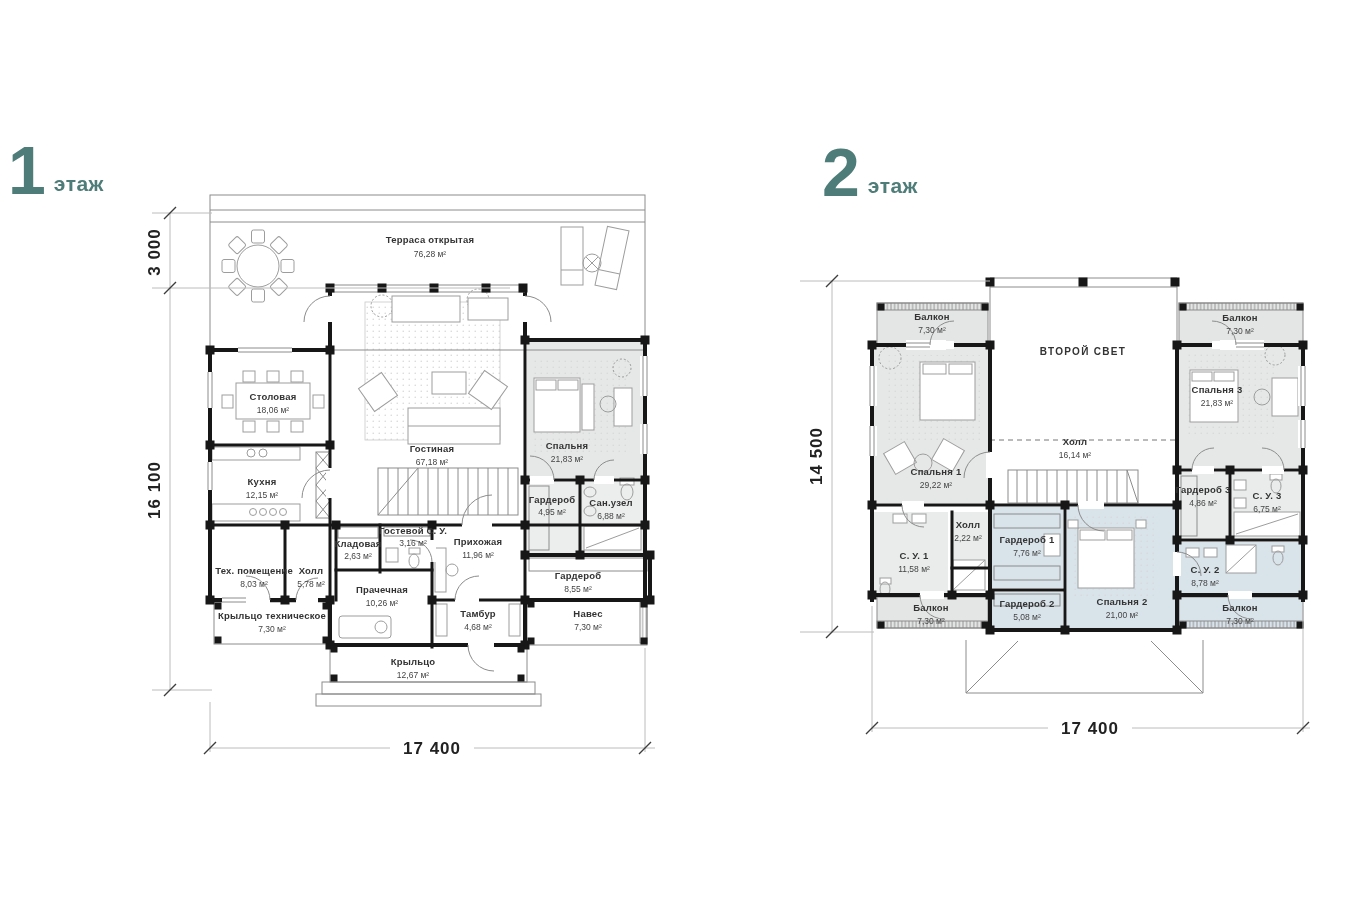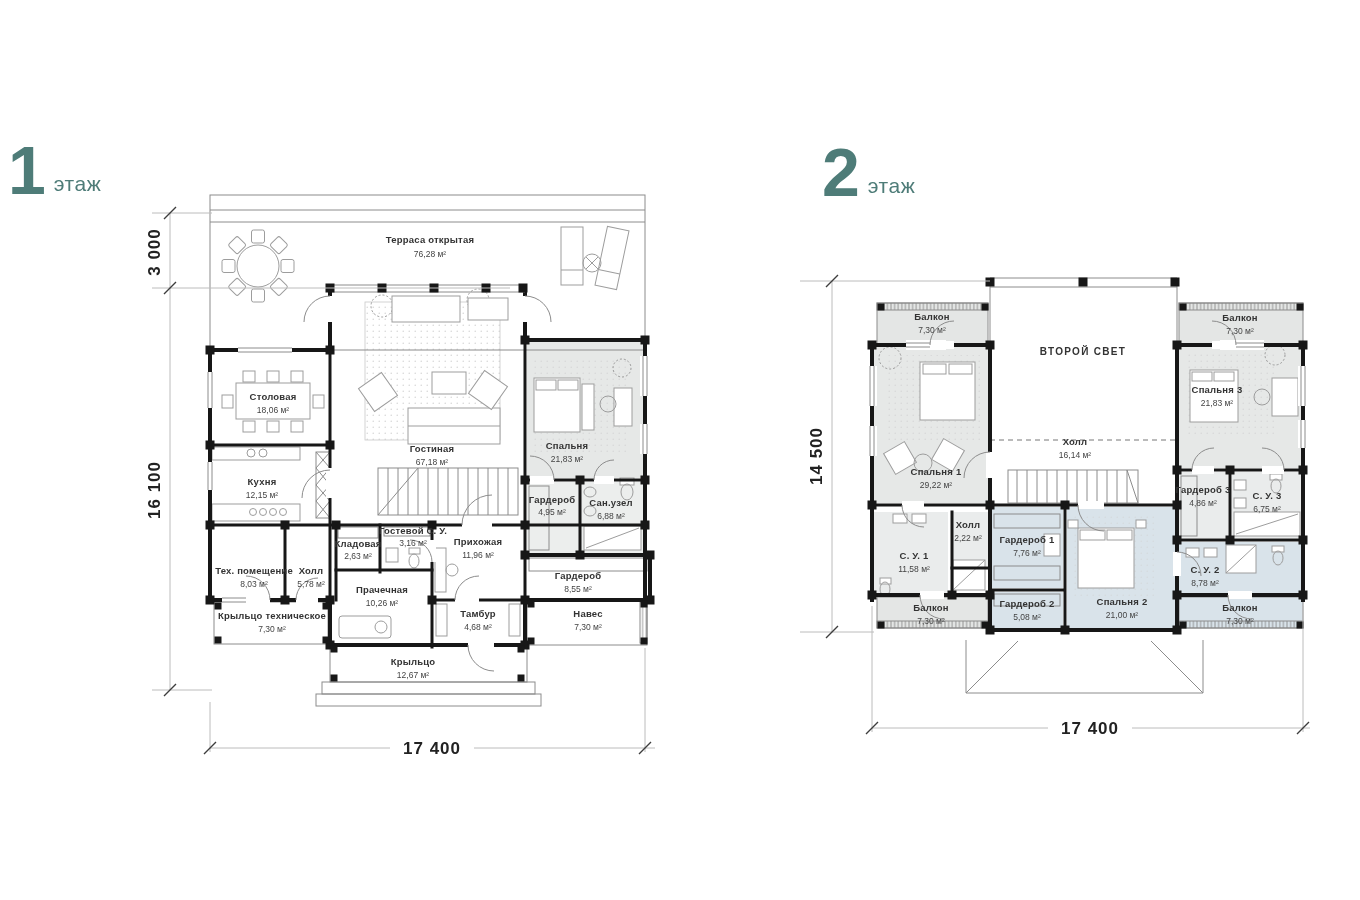--- a/index.html
+++ b/index.html
@@ -1,20 +1,20 @@
 <!DOCTYPE html>
 <html><head>
 <meta charset="utf-8">
 <style>
   html,body{margin:0;padding:0;background:#ffffff;}
   body{width:1360px;height:900px;overflow:hidden;font-family:"Liberation Sans",sans-serif;}
   .stage{position:relative;width:1360px;height:900px;background:#ffffff;}
   .floor-title{position:absolute;display:flex;align-items:flex-end;color:#4e7c78;}
   .floor-title .num{font-size:68px;font-weight:600;line-height:0.82;letter-spacing:-2px;}
-  .floor-title .word{font-size:21px;font-weight:400;margin-left:10px;padding-bottom:3px;letter-spacing:0.5px;}
+  .floor-title .word{font-size:21px;font-weight:700;margin-left:10px;padding-bottom:3px;letter-spacing:0.5px;}
   svg{position:absolute;left:0;top:0;}
   svg text{font-family:"Liberation Sans",sans-serif;}
   .rn{font-size:9.5px;font-weight:700;fill:#333333;text-anchor:middle;letter-spacing:0.2px;}
   .ra{font-size:8.5px;font-weight:500;fill:#444444;text-anchor:middle;}
   .rnU{font-size:10px;font-weight:700;fill:#333333;text-anchor:middle;letter-spacing:1.3px;}
   .dim{font-size:17px;font-weight:600;fill:#222222;text-anchor:middle;letter-spacing:1px;}
   .wall{stroke:#171717;stroke-width:4;fill:none;stroke-linecap:square;}
   .w3{stroke:#171717;stroke-width:3;fill:none;stroke-linecap:square;}
   .thin{stroke:#8c8c8c;stroke-width:1;fill:none;}
   .xthin{stroke:#bcbcbc;stroke-width:1;fill:none;}

